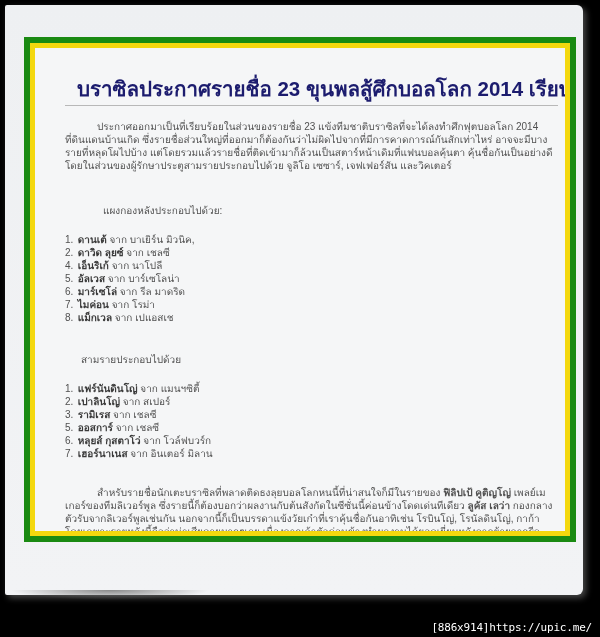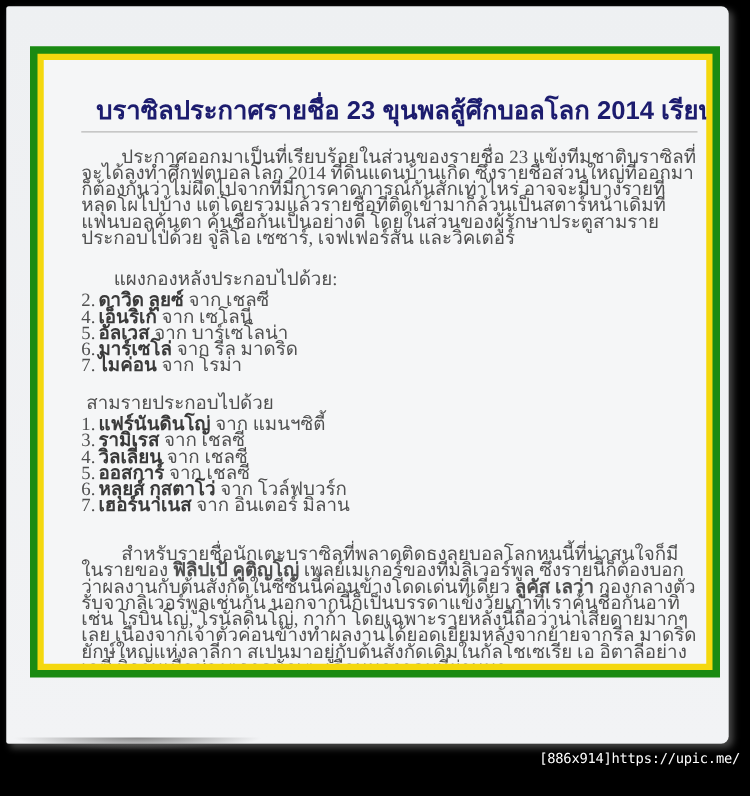--- a/index.html
+++ b/index.html
@@ -54,46 +54,46 @@
       line-height: 26px;
       white-space: nowrap;
     }
     .title-rule {
       height: 1px;
       background: #b8b8b8;
       margin: 0 0 14px 0;
       width: 493px;
     }
     .text {
-      font-family: Liberation Serif, serif;
-      font-size: 15px;
+      font-family: Liberation Sans, sans-serif;
+      font-size: 10px;
       line-height: 13px;
       color: #505050;
     }
     p.para {
       margin: 0;
       text-indent: 32px;
       width: 495px;
     }
     .section-head {
-      margin: 4px;
+      margin: 16px;
     }
     .indent-head { padding-left: 22px; }
     ol.roster {
       margin: 0; padding: 0;
       list-style: none;
     }
     ol.roster li { white-space: nowrap; }
     ol.roster .num { display: inline-block; width: 10px; }
     ol.roster b { color: #3a3a3a; }
     .gap-s { height: 13px; }
     .gap-m { height: 16px; }
     .watermark {
       position: absolute;
-      right: 8px; bottom: 24px;
+      right: 8px; bottom: 3px;
       font-family: "DejaVu Sans Mono", monospace;
       font-size: 11px;
       color: #ffffff;
       letter-spacing: -0.2px;
     }
   </style>
 </head>
 <body>
 
 <div class="card">
@@ -104,34 +104,36 @@
         <h1 class="title">บราซิลประกาศรายชื่อ 23 ขุนพลสู้ศึกบอลโลก 2014 เรียบร้อย!!</h1>
         <div class="title-rule"></div>
 
         <div class="text">
           <p class="para">ประกาศออกมาเป็นที่เรียบร้อยในส่วนของรายชื่อ 23 แข้งทีมชาติบราซิลที่จะได้ลงทำศึกฟุตบอลโลก 2014 ที่ดินแดนบ้านเกิด ซึ่งรายชื่อส่วนใหญ่ที่ออกมาก็ต้องกันว่าไม่ผิดไปจากที่มีการคาดการณ์กันสักเท่าไหร่ อาจจะมีบางรายที่หลุดโผไปบ้าง แต่โดยรวมแล้วรายชื่อที่ติดเข้ามาก็ล้วนเป็นสตาร์หน้าเดิมที่แฟนบอลคุ้นตา คุ้นชื่อกันเป็นอย่างดี โดยในส่วนของผู้รักษาประตูสามรายประกอบไปด้วย จูลิโอ เซซาร์, เจฟเฟอร์สัน และวิคเตอร์</p>
 
           <div class="gap-m"></div>
 
           <div class="section-head indent-head">แผงกองหลังประกอบไปด้วย:</div>
           <ol class="roster">
+            <li><span class="num">1.</span> <b>ดานเต้</b><span> จาก บาเยิร์น มิวนิค,</span></li>
             <li><span class="num">2.</span> <b>ดาวิด ลุยซ์</b><span> จาก เชลซี</span></li>
-            <li><span class="num">4.</span> <b>เอ็นริเก้</b><span> จาก เซโลนี</span></li>
+            <li><span class="num">4.</span> <b>เอ็นริเก้</b><span> จาก นาโปลี</span></li>
             <li><span class="num">5.</span> <b>อัลเวส</b><span> จาก บาร์เซโลน่า</span></li>
             <li><span class="num">6.</span> <b>มาร์เซโล่</b><span> จาก รีล มาดริด</span></li>
             <li><span class="num">7.</span> <b>ไมค่อน</b><span> จาก โรม่า</span></li>
+            <li><span class="num">8.</span> <b>แม็กเวล</b><span> จาก เปแอสเช</span></li>
           </ol>
 
           <div class="gap-s"></div>
 
           <div class="section-head">สามรายประกอบไปด้วย</div>
           <ol class="roster">
             <li><span class="num">1.</span> <b>แฟร์นันดินโญ่</b><span> จาก แมนฯซิตี้</span></li>
+            <li><span class="num">2.</span> <b>เปาลินโญ่</b><span> จาก สเปอร์</span></li>
             <li><span class="num">3.</span> <b>รามิเรส</b><span> จาก เชลซี</span></li>
-            <li><span class="num">4.</span> <b>วิลเลี่ยน</b><span> จาก เชลซี</span></li>
             <li><span class="num">5.</span> <b>ออสการ์</b><span> จาก เชลซี</span></li>
             <li><span class="num">6.</span> <b>หลุยส์ กุสตาโว่</b><span> จาก โวล์ฟบวร์ก</span></li>
             <li><span class="num">7.</span> <b>เฮอร์นาเนส</b><span> จาก อินเตอร์ มิลาน</span></li>
           </ol>
 
           <div class="gap-s"></div>
 
 
           <div class="gap-s"></div>
 

